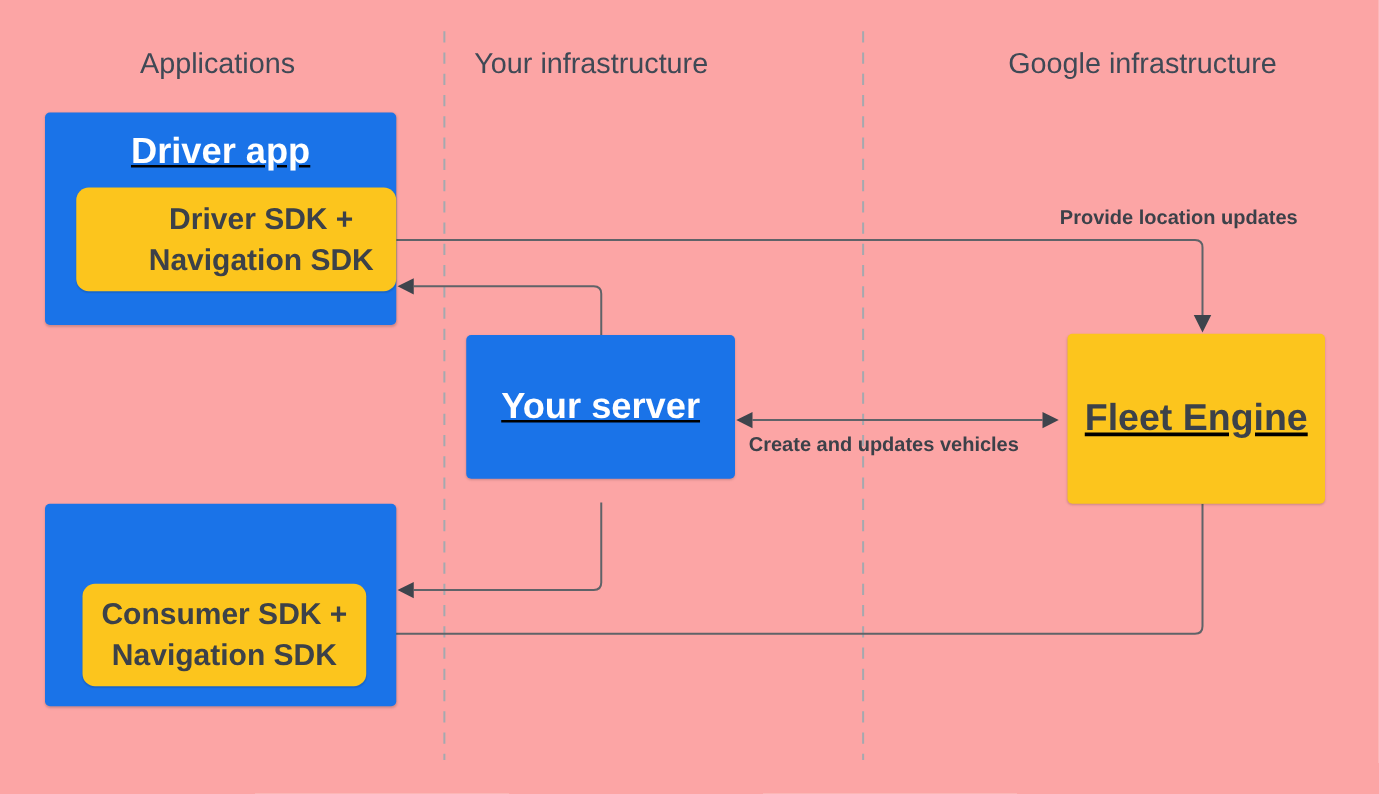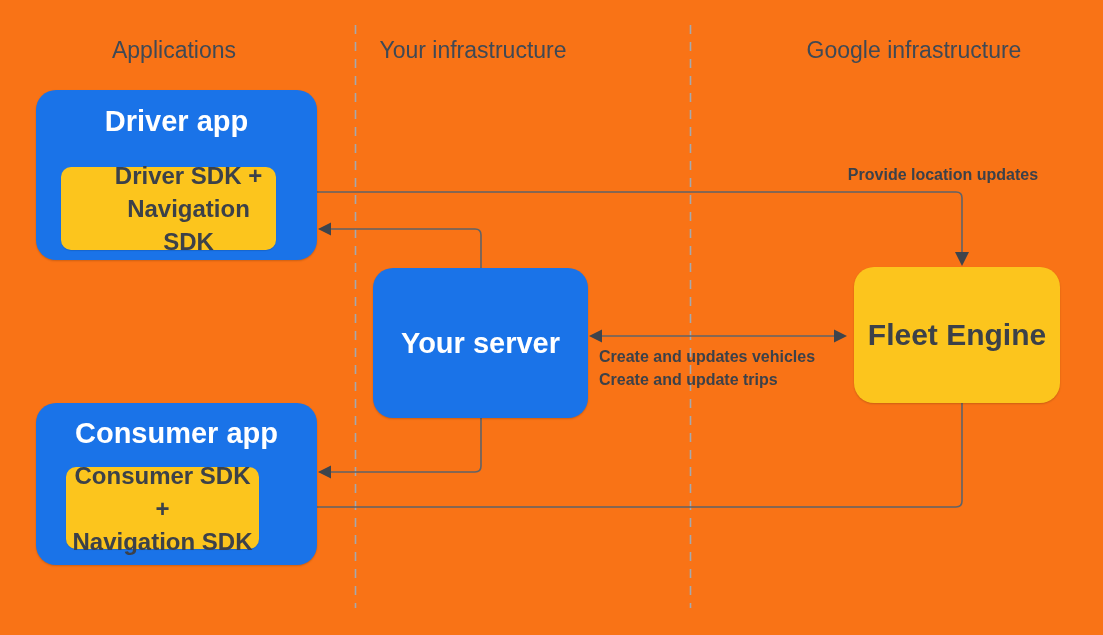--- a/index.html
+++ b/index.html
@@ -13,21 +13,21 @@
     --white-text:#ffffff;
   }
   *{box-sizing:border-box;margin:0;padding:0;}
   body{
     font-family:"Liberation Sans","DejaVu Sans",sans-serif;
     background:#ffffff;
   }
   .canvas{
     position:relative;
     width:1103px;height:635px;
-    background:#f97316;
+    background:#fca5a5;
     overflow:hidden;
   }
   svg.edges{
     position:absolute;left:0;top:0;
     width:1103px;height:635px;
   }
   .edge{fill:none;stroke:var(--line);stroke-width:1.6;}
   .head{fill:var(--arrowhead);stroke:none;}
   .divider{stroke:var(--divider);stroke-width:1.6;stroke-dasharray:9 8;fill:none;}
 
@@ -37,22 +37,23 @@
     font-size:23px;font-weight:400;
     color:var(--header-text);
     white-space:nowrap;
   }
   .col-header.apps{left:174px;}
   .col-header.yours{left:473px;}
   .col-header.google{left:914px;}
 
   .node{
     position:absolute;
-    border-radius:20px;
+    border-radius:4px;
     box-shadow:0 1px 2px rgba(0,0,0,0.18);
+    text-decoration:underline;
   }
   .node.blue{background:var(--blue);}
   .node.yellow{background:var(--yellow);}
 
   .node-title{
     text-align:center;
     font-weight:700;
     color:var(--white-text);
     font-size:29px;
     line-height:34px;
@@ -60,38 +61,38 @@
   .center-title{
     display:flex;align-items:center;justify-content:center;
     width:100%;height:100%;
     font-weight:700;
     white-space:nowrap;
   }
   .driver-app{left:36px;top:90px;width:281px;height:170px;}
   .driver-app .node-title{margin-top:14px;}
   .consumer-app{left:36px;top:403px;width:281px;height:162px;}
   .consumer-app .node-title{margin-top:13px;}
-  .your-server{left:373px;top:268px;width:215px;height:150px;}
+  .your-server{left:373px;top:268px;width:215px;height:115px;}
   .your-server .center-title{font-size:29px;color:var(--white-text);}
   .fleet-engine{left:854px;top:267px;width:206px;height:136px;}
   .fleet-engine .center-title{font-size:30px;color:var(--dark-text);}
 
   .sdk-box{
     position:absolute;
     background:var(--yellow);
     border-radius:10px;
     display:flex;flex-direction:column;
     align-items:center;justify-content:center;
     font-weight:700;font-size:24px;line-height:33px;
     color:var(--dark-text);
     text-align:center;
     box-shadow:0 1px 1px rgba(0,0,0,0.12);
   }
-  .driver-app .sdk-box{left:25px;top:77px;width:215px;height:83px;padding-left:40px;}
-  .consumer-app .sdk-box{left:30px;top:64px;width:193px;height:82px;}
+  .driver-app .sdk-box{left:25px;top:60px;width:256px;height:83px;padding-left:40px;}
+  .consumer-app .sdk-box{left:30px;top:64px;width:227px;height:82px;}
 
   .edge-label{
     position:absolute;
     font-weight:700;font-size:16px;line-height:19px;
     color:var(--dark-text);
     white-space:nowrap;
   }
   .lbl-location{left:919px;top:165px;transform:translateX(-50%);padding-left:48px;}
   .lbl-vehicles{left:599px;top:347px;}
   .lbl-trips{left:599px;top:370px;}
@@ -138,24 +139,22 @@
 
   <div class="node blue your-server">
     <div class="center-title">Your server</div>
   </div>
 
   <div class="node yellow fleet-engine">
     <div class="center-title">Fleet Engine</div>
   </div>
 
   <div class="node blue consumer-app">
-    <div class="node-title">Consumer app</div>
     <div class="sdk-box">
       <div>Consumer SDK +</div>
       <div>Navigation SDK</div>
     </div>
   </div>
 
   <div class="edge-label lbl-location">Provide location updates</div>
   <div class="edge-label lbl-vehicles">Create and updates vehicles</div>
-  <div class="edge-label lbl-trips">Create and update trips</div>
 
 </div>
 
 </body></html>

